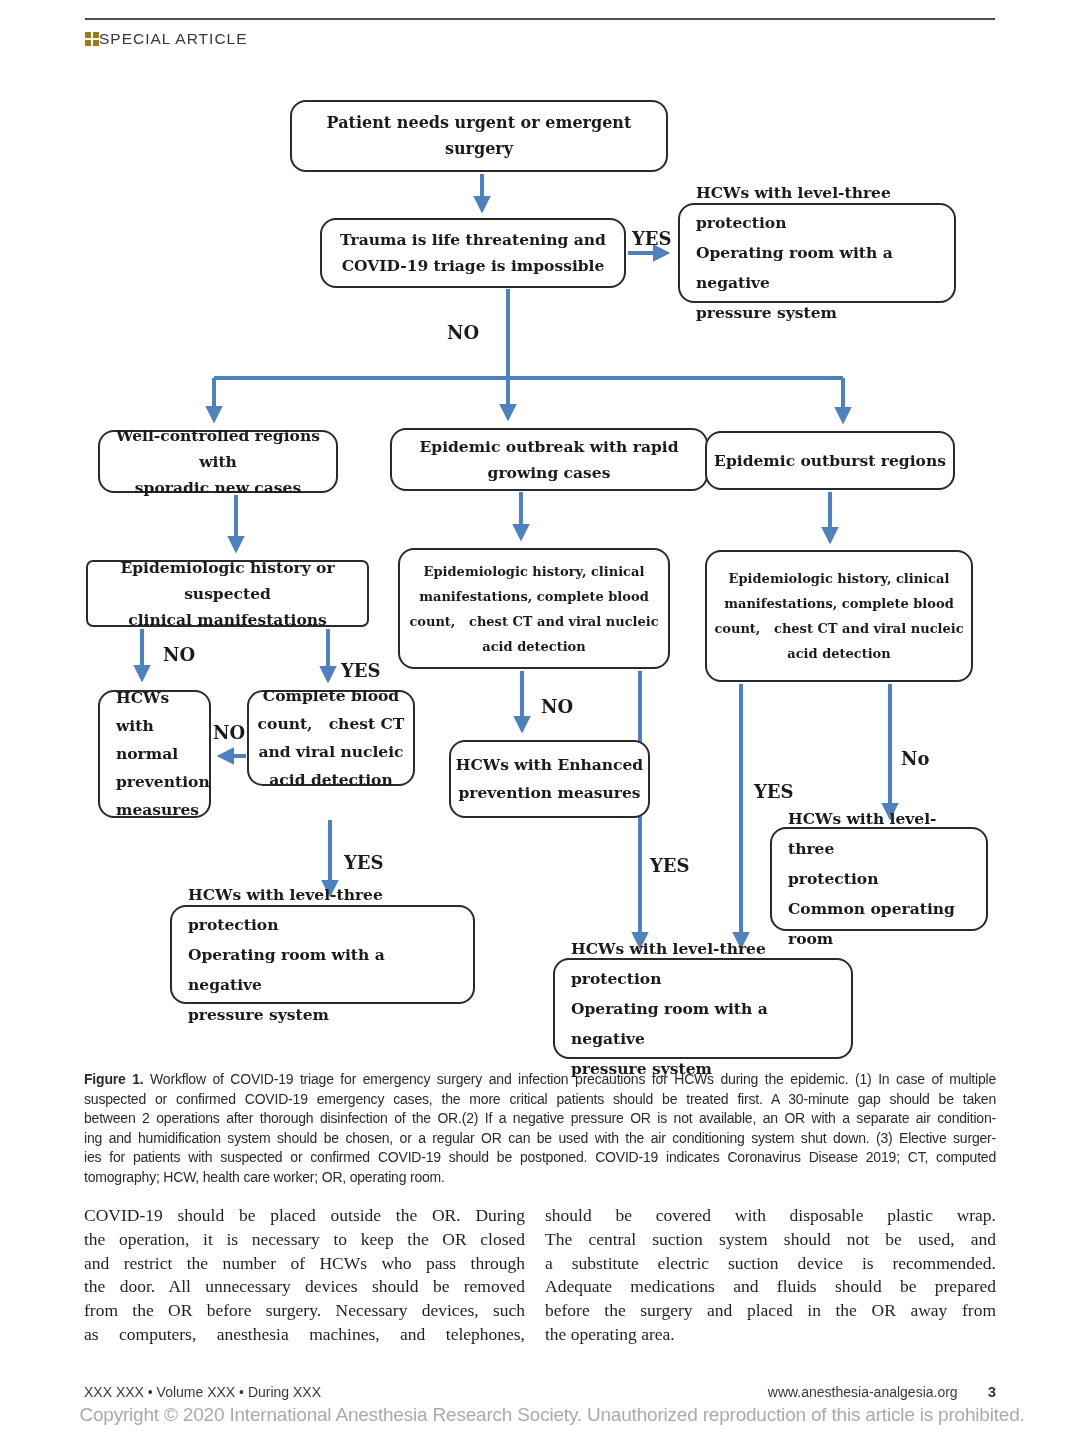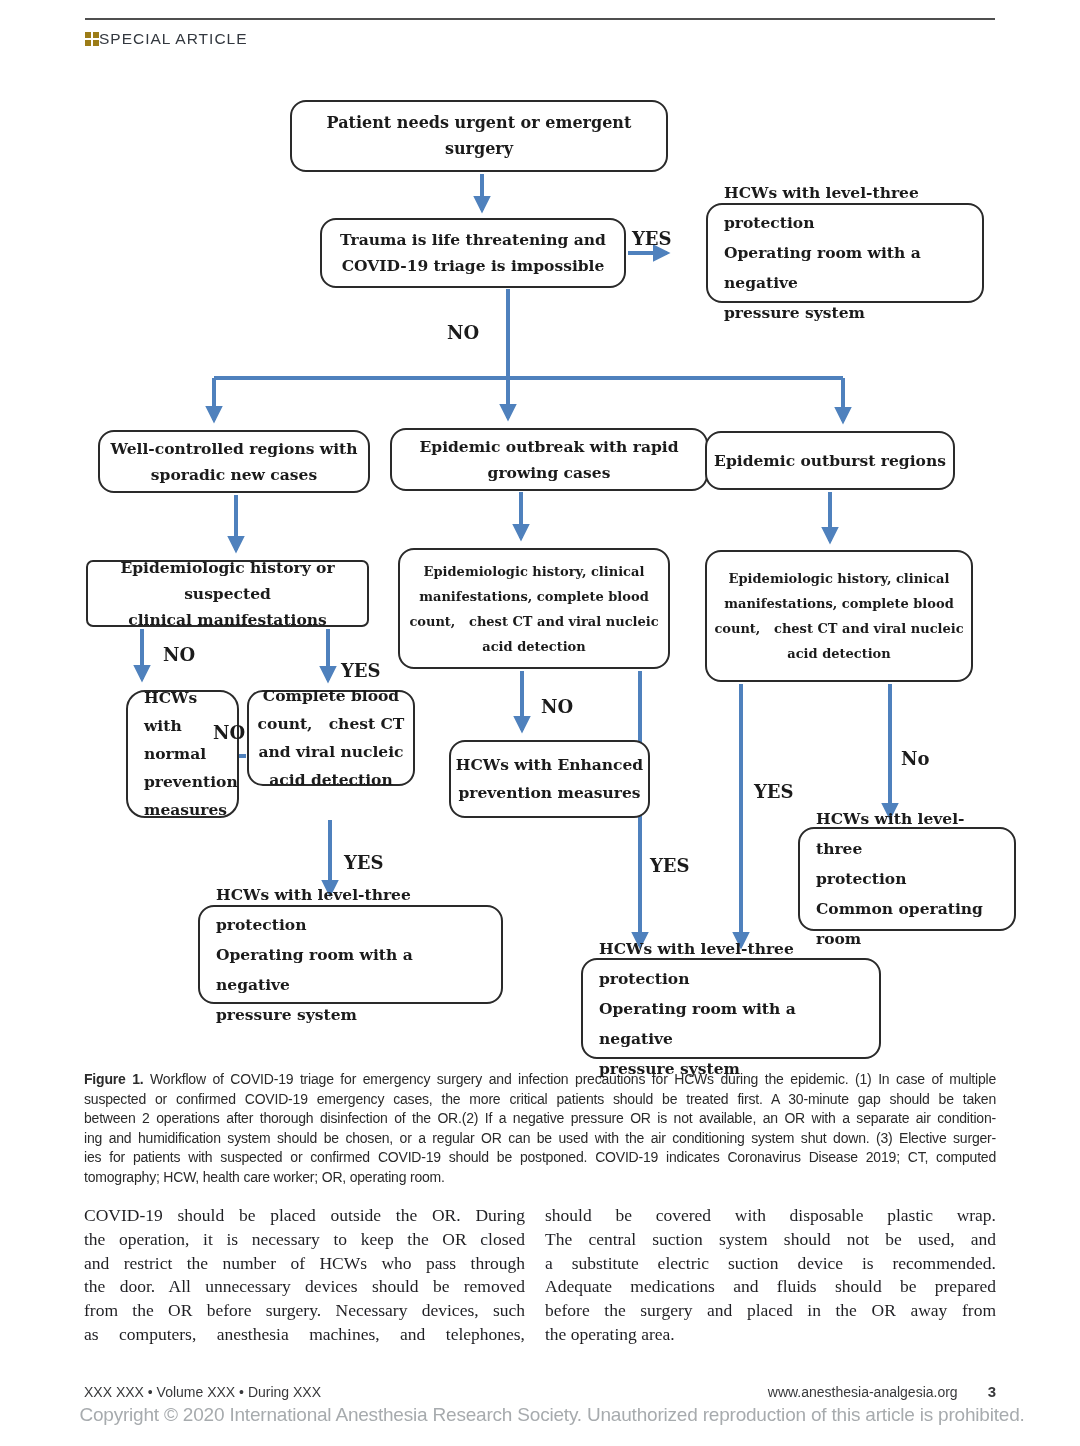--- a/index.html
+++ b/index.html
@@ -11,21 +11,21 @@
   .sq-icon{width:14px;height:14px;display:grid;grid-template-columns:6px 6px;grid-template-rows:6px 6px;gap:2px;}
   .sq-icon span{background:#9c7c17;}
   .section-label{font-size:15.5px;letter-spacing:1px;color:#33383f;}
   
   .flow{position:absolute;left:0;top:0;width:1080px;height:1065px;}
   .flow svg{position:absolute;left:0;top:0;pointer-events:none;}
   .node{position:absolute;box-sizing:border-box;background:#fff;border:2.5px solid #2a2a2a;
         border-radius:16px;display:flex;align-items:center;justify-content:center;
         font-family:"DejaVu Serif",serif;font-weight:700;color:#1b1b1b;
         font-size:15.5px;line-height:26px;white-space:pre-wrap;text-align:center;z-index:2;}
-  .node.left{justify-content:flex-start;text-align:left;padding-left:16px;padding-right:16px;line-height:30px;margin-left:28px;}
+  .node.left{justify-content:flex-start;text-align:left;padding-left:16px;padding-right:16px;line-height:30px;}
   .node.small{font-size:13px;line-height:25px;}
   .edge-label{position:absolute;font-family:"DejaVu Serif",serif;font-weight:700;
         font-size:18px;color:#1b1b1b;z-index:3;}
   
   .caption{position:absolute;left:84px;top:1070px;width:912px;
         font-size:14px;line-height:19.5px;color:#2a2a2a;letter-spacing:-0.2px;}
   .cap-line{text-align:justify;text-align-last:justify;}
   .cap-line.last{text-align-last:left;}
   .cap-bold{font-weight:700;}
   
@@ -89,42 +89,42 @@
 
     <div class="node" style="left:290px;top:100px;width:378px;height:72px;font-size:16px;">Patient needs urgent or emergent surgery</div>
 
     <div class="node" style="left:320px;top:218px;width:306px;height:70px;">Trauma is life threatening and
 COVID-19 triage is impossible</div>
 
     <div class="node left" style="left:678px;top:203px;width:278px;height:100px;">HCWs with level-three protection
 Operating room with a negative
 pressure system</div>
 
-    <div class="node" style="left:98px;top:430px;width:272px;height:63px;">Well-controlled regions with
+    <div class="node" style="left:98px;top:430px;width:240px;height:63px;">Well-controlled regions with
 sporadic new cases</div>
 
     <div class="node" style="left:390px;top:428px;width:318px;height:63px;">Epidemic outbreak with rapid
 growing cases</div>
 
     <div class="node" style="left:705px;top:431px;width:250px;height:59px;">Epidemic outburst regions</div>
 
     <div class="node" style="left:86px;top:560px;width:283px;height:67px;border-radius:7px;">Epidemiologic history or suspected
 clinical manifestations</div>
 
     <div class="node small" style="left:398px;top:548px;width:272px;height:121px;">Epidemiologic history, clinical
 manifestations, complete blood
 count,   chest CT and viral nucleic
 acid detection</div>
 
     <div class="node small" style="left:705px;top:550px;width:268px;height:132px;">Epidemiologic history, clinical
 manifestations, complete blood
 count,   chest CT and viral nucleic
 acid detection</div>
 
-    <div class="node left" style="left:98px;top:690px;width:113px;height:128px;line-height:28px;border-radius:19px;">HCWs with
+    <div class="node left" style="left:98px;top:690px;width:113px;height:128px;line-height:28px;">HCWs with
 normal
 prevention
 measures</div>
 
     <div class="node" style="left:247px;top:690px;width:168px;height:96px;line-height:28px;">Complete blood
 count,   chest CT
 and viral nucleic
 acid detection</div>
 
     <div class="node" style="left:437px;top:740px;width:201px;height:78px;line-height:28px;margin-left:12px;">HCWs with Enhanced

